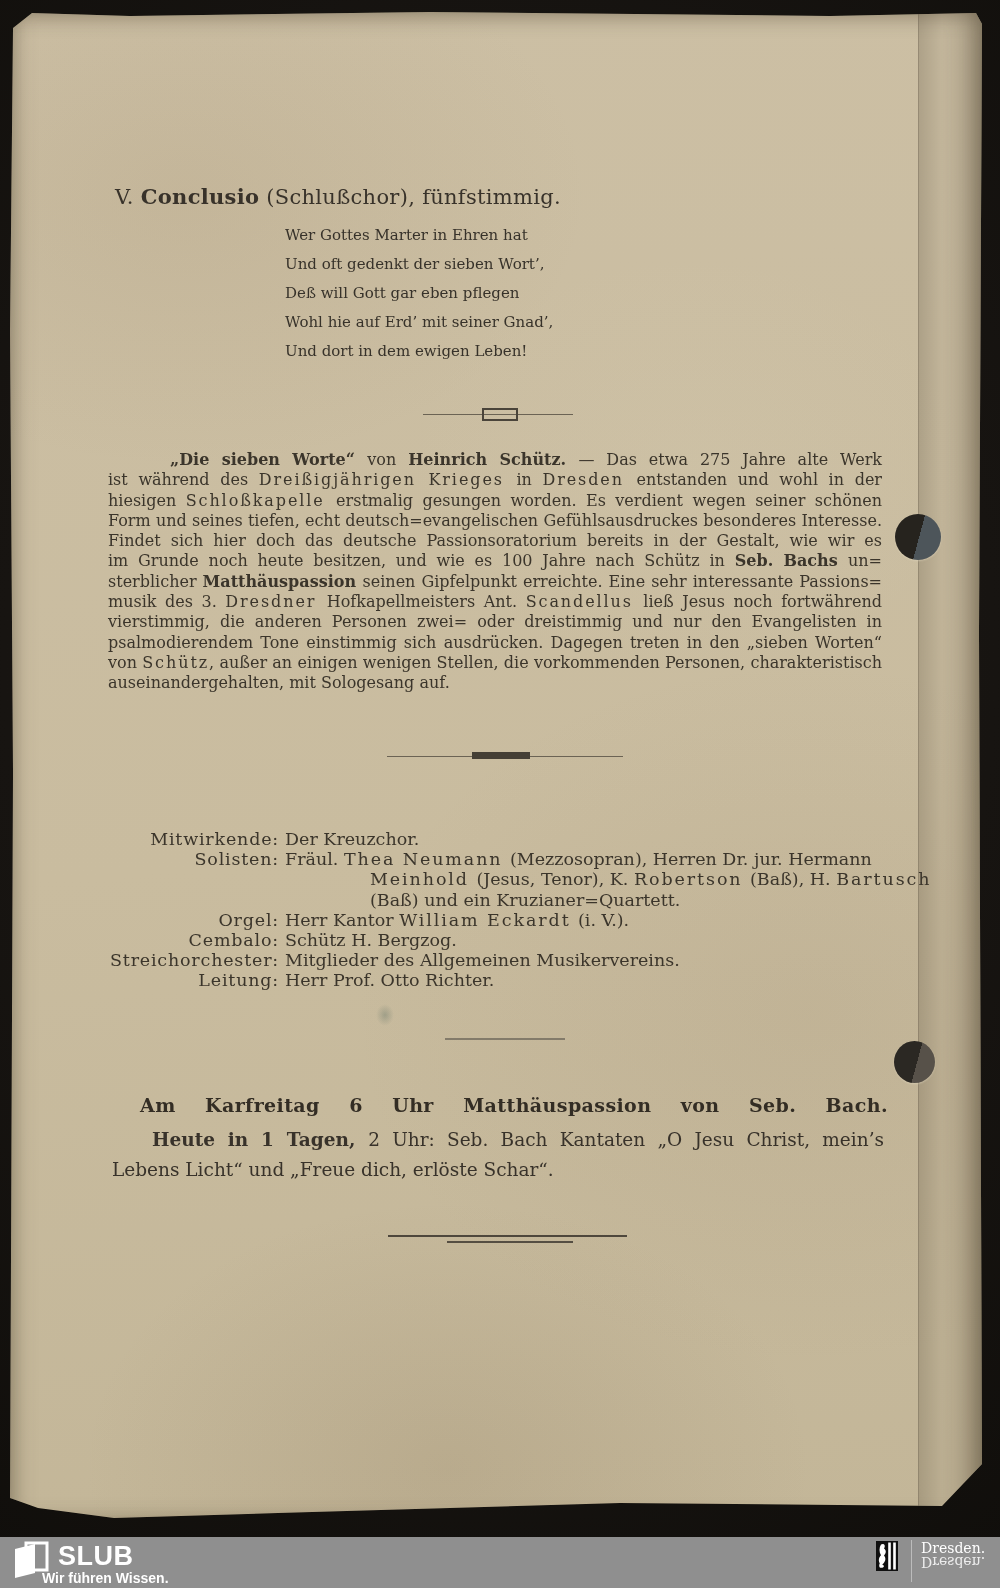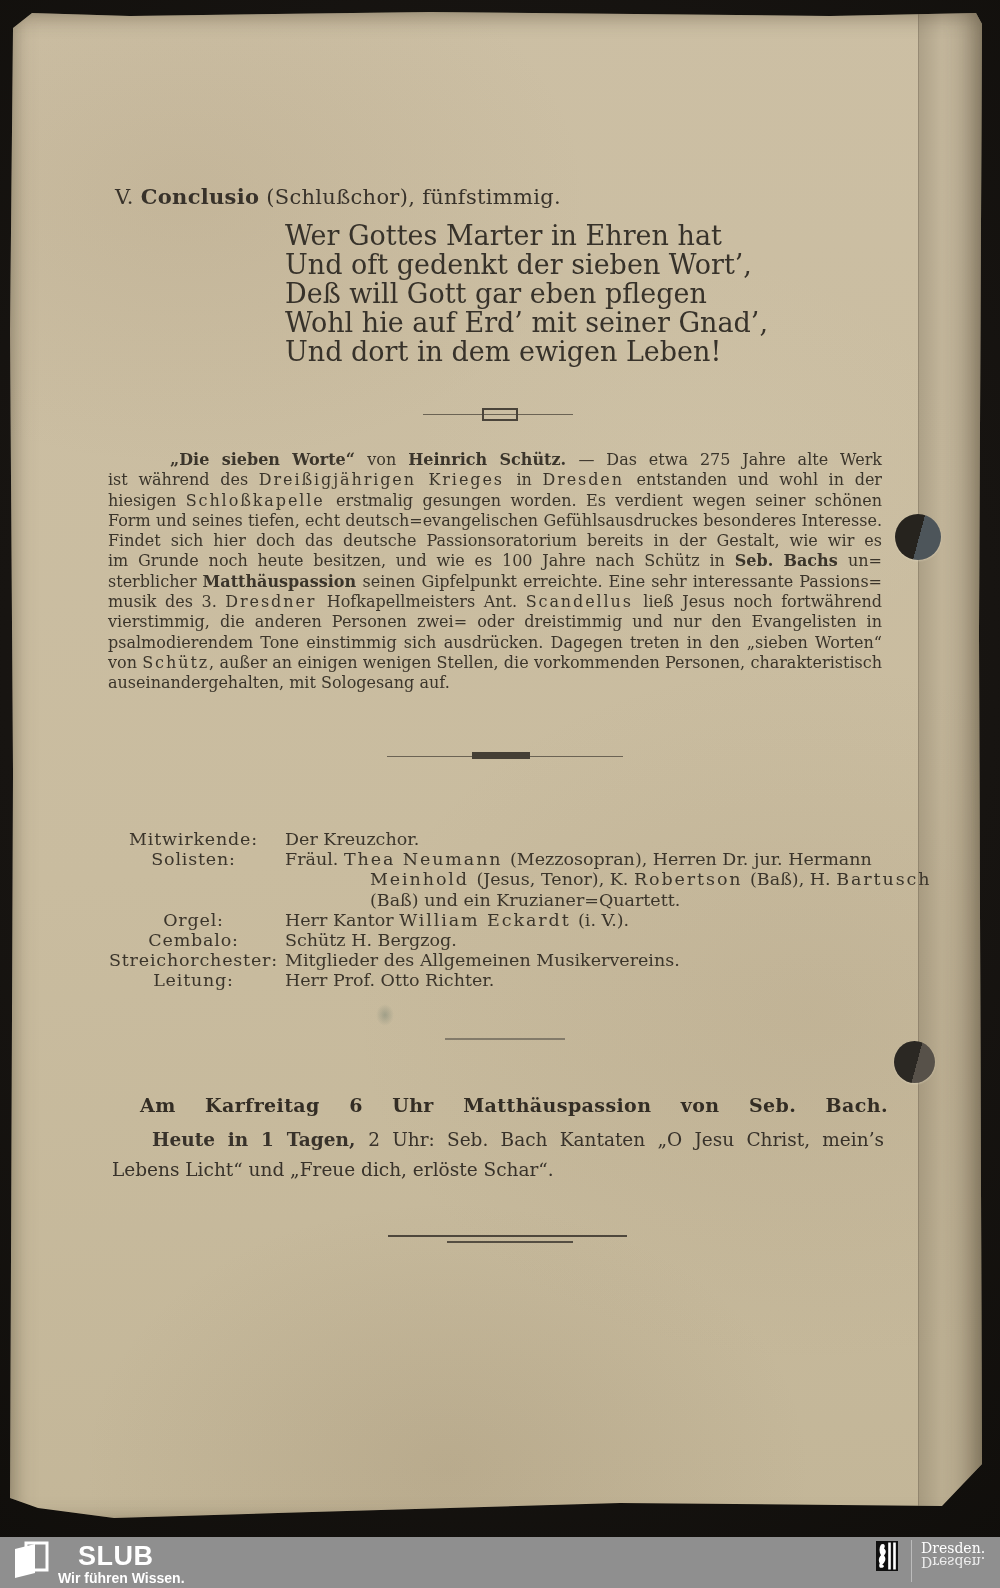--- a/index.html
+++ b/index.html
@@ -35,30 +35,30 @@
     box-shadow:0 1px 2px rgba(230,220,195,0.5);}
   .hole-2{left:884px;top:1029px;width:41px;height:42px;
     background:linear-gradient(105deg, #2b2823 55%, #575149 55%);
     box-shadow:0 1px 2px rgba(230,220,195,0.5);}
   .smudge{position:absolute;left:366px;top:992px;width:18px;height:22px;
     background:radial-gradient(ellipse, rgba(88,108,98,0.35), transparent 70%);}
 
   
   .section-heading{position:absolute;left:105px;top:172px;font-size:21px;letter-spacing:0.3px;color:#38322a;}
   .section-heading .word{font-weight:bold;text-align:right;}
-  .poem{position:absolute;left:275px;top:209px;font-size:27px;line-height:29px;color:#37322a;}
+  .poem{position:absolute;left:275px;top:209px;font-size:15px;line-height:29px;color:#37322a;}
   .paragraph{position:absolute;left:98px;top:438px;width:774px;font-size:16px;line-height:20.3px;color:#3b352b;}
   .para-line{text-align:justify;text-align-last:justify;}
   .para-line.first{padding-left:62px;}
   .para-line.last{text-align:left;text-align-last:left;}
   .b{font-weight:bold;}
   .sp{letter-spacing:1.9px;}
   .credits{position:absolute;left:98px;top:817px;width:790px;font-size:17.5px;line-height:20.2px;color:#3b352b;}
   .credit-line{display:flex;}
-  .credit-label{flex:none;width:177px;text-align:center;padding-right:6px;box-sizing:border-box;letter-spacing:0.8px;}
+  .credit-label{flex:none;width:177px;text-align:right;padding-right:6px;box-sizing:border-box;letter-spacing:0.8px;}
   .credit-text{white-space:nowrap;}
   .credit-text.indent{padding-left:85px;}
 
   .headline{position:absolute;left:130px;top:1073px;width:748px;font-size:19px;font-weight:bold;
     color:#332d24;text-align:justify;text-align-last:justify;letter-spacing:0.4px;margin-top:9px;}
   .announce{position:absolute;left:98px;top:1113px;width:776px;font-size:18.5px;line-height:30px;color:#38322a;}
   .announce .ann-1{text-align:justify;text-align-last:justify;padding-left:44px;}
   .announce .ann-2{padding-left:4px;}
 
   
@@ -68,22 +68,22 @@
   .div2-line{left:377px;top:744px;width:236px;height:1px;}
   .div2-bar{position:absolute;left:462px;top:740px;width:58px;height:7px;background:#453f35;}
   .div3-line{left:435px;top:1026px;width:120px;height:2px;background:#837b6a;}
   .div4-a{left:378px;top:1223px;width:239px;height:2px;background:#4e473c;}
   .div4-b{left:437px;top:1229px;width:126px;height:2px;background:#554e42;}
 
   
   .footer{position:absolute;left:0;top:1537px;width:1000px;height:51px;background:#8f8f8f;
     font-family:"Liberation Sans", sans-serif;}
   .slub-icon{position:absolute;left:13px;top:4px;width:36px;height:38px;}
-  .slub-name{position:absolute;left:58px;top:4px;font-size:27px;font-weight:bold;color:#ffffff;letter-spacing:0.5px;margin-left:20px;}
-  .slub-tagline{position:absolute;left:58px;top:33px;font-size:14px;font-weight:bold;color:#ffffff;}
+  .slub-name{position:absolute;left:58px;top:4px;font-size:27px;font-weight:bold;color:#ffffff;letter-spacing:0.5px;}
+  .slub-tagline{position:absolute;left:42px;top:33px;font-size:14px;font-weight:bold;color:#ffffff;}
   .arms{position:absolute;left:876px;top:4px;width:22px;height:30px;}
   .footer-divider{position:absolute;left:911px;top:3px;width:1px;height:42px;background:#bcbcbc;}
   .city{position:absolute;left:921px;top:3px;font-family:"DejaVu Serif", serif;font-size:14px;color:#ffffff;}
   .city-mirror{position:absolute;left:921px;top:17px;font-family:"DejaVu Serif", serif;font-size:14px;color:#f2f2f2;
     transform:scaleY(-1);opacity:0.95;}
 </style>
 </head>
 <body>
 
 <div class="page">

